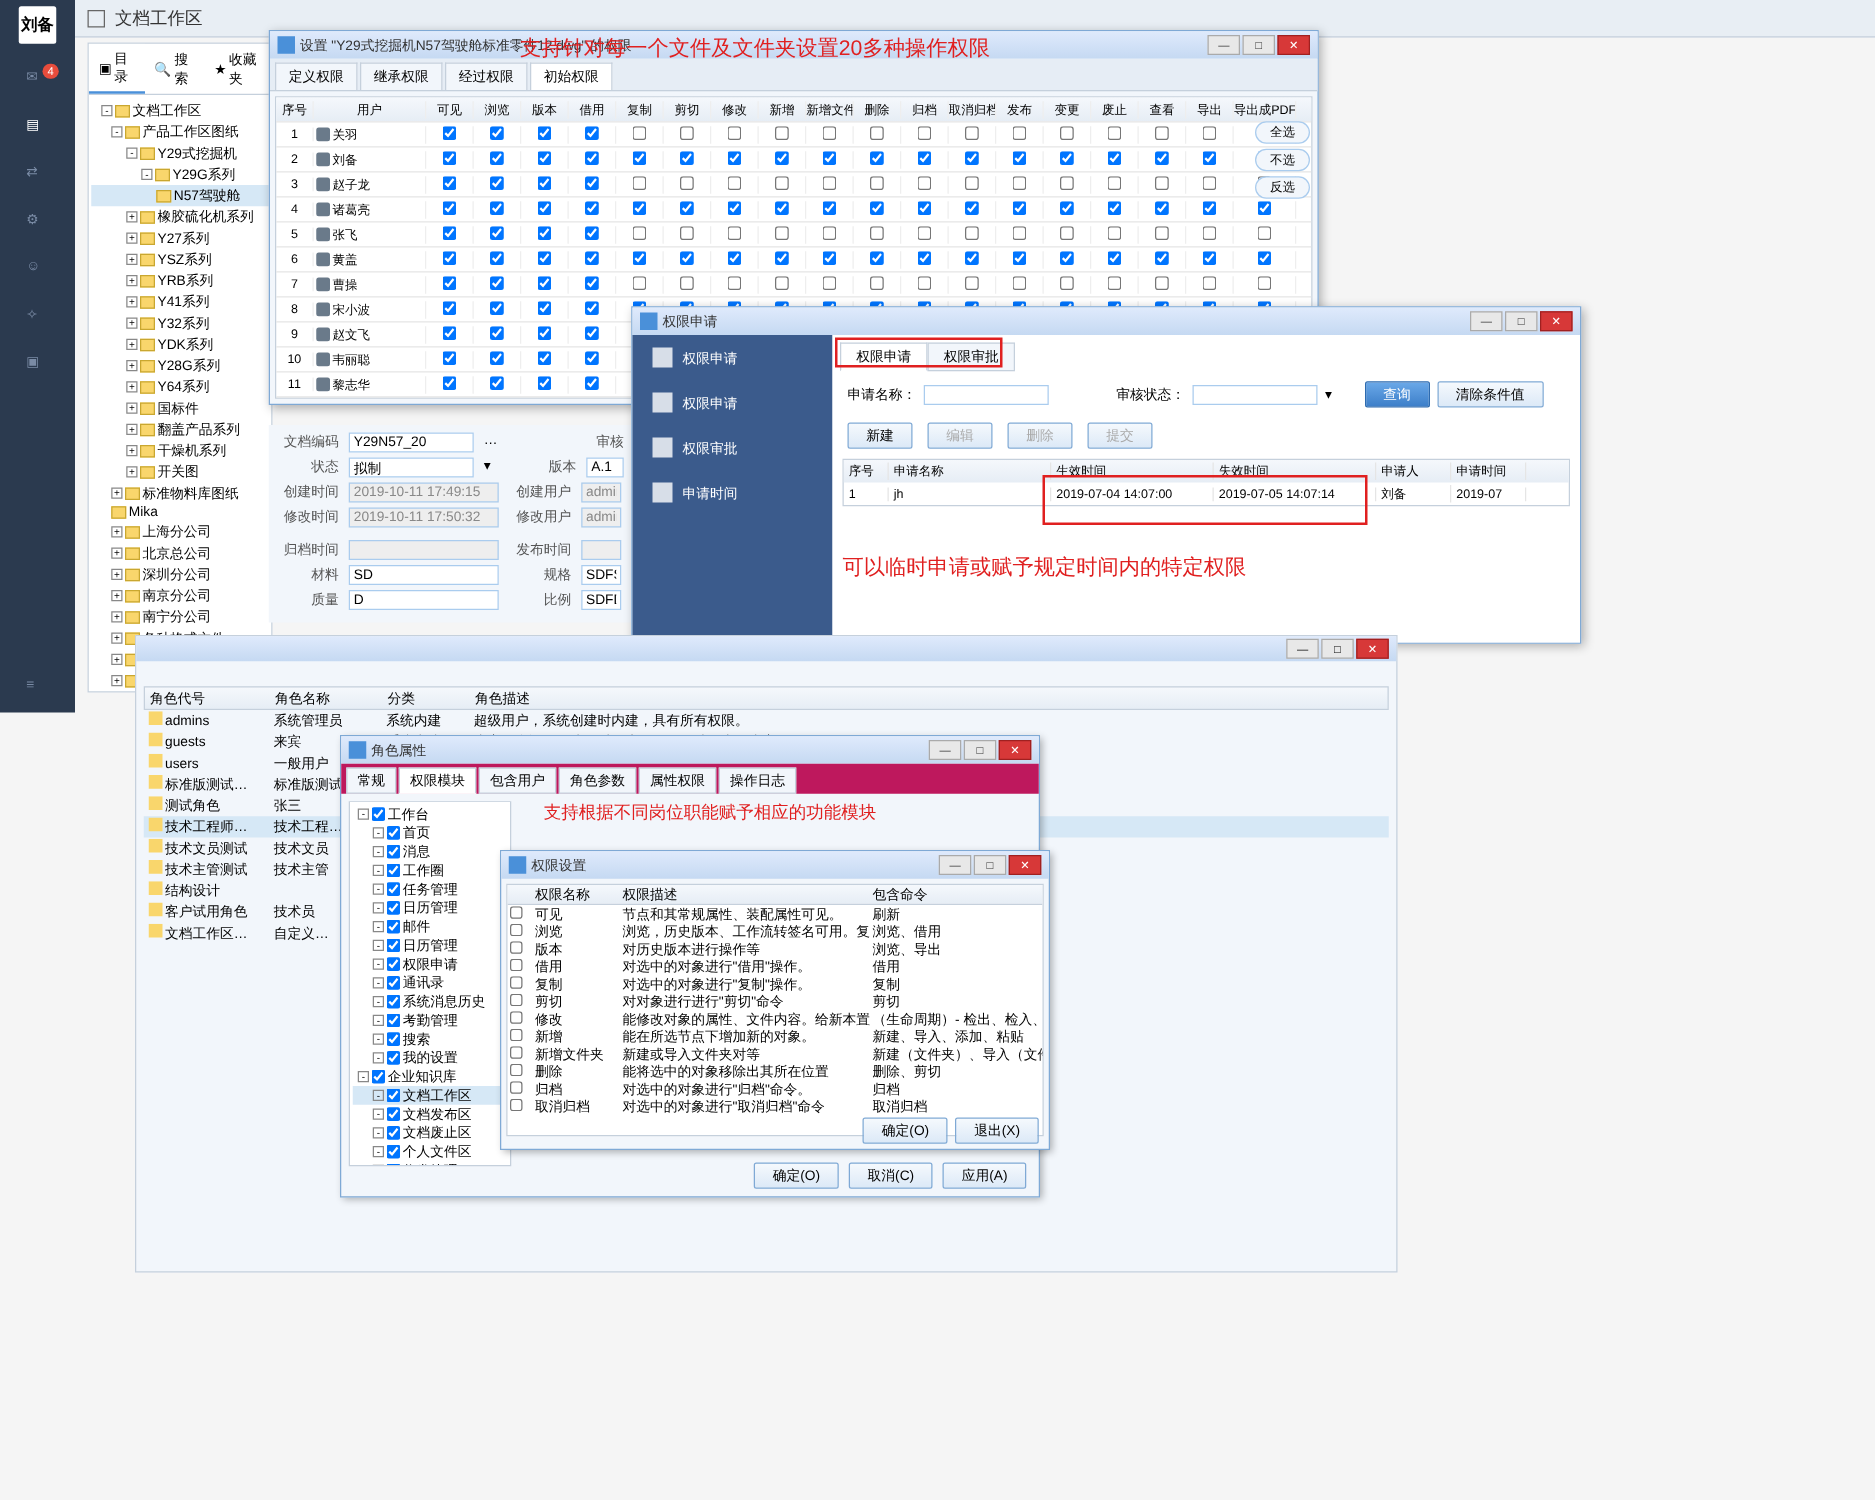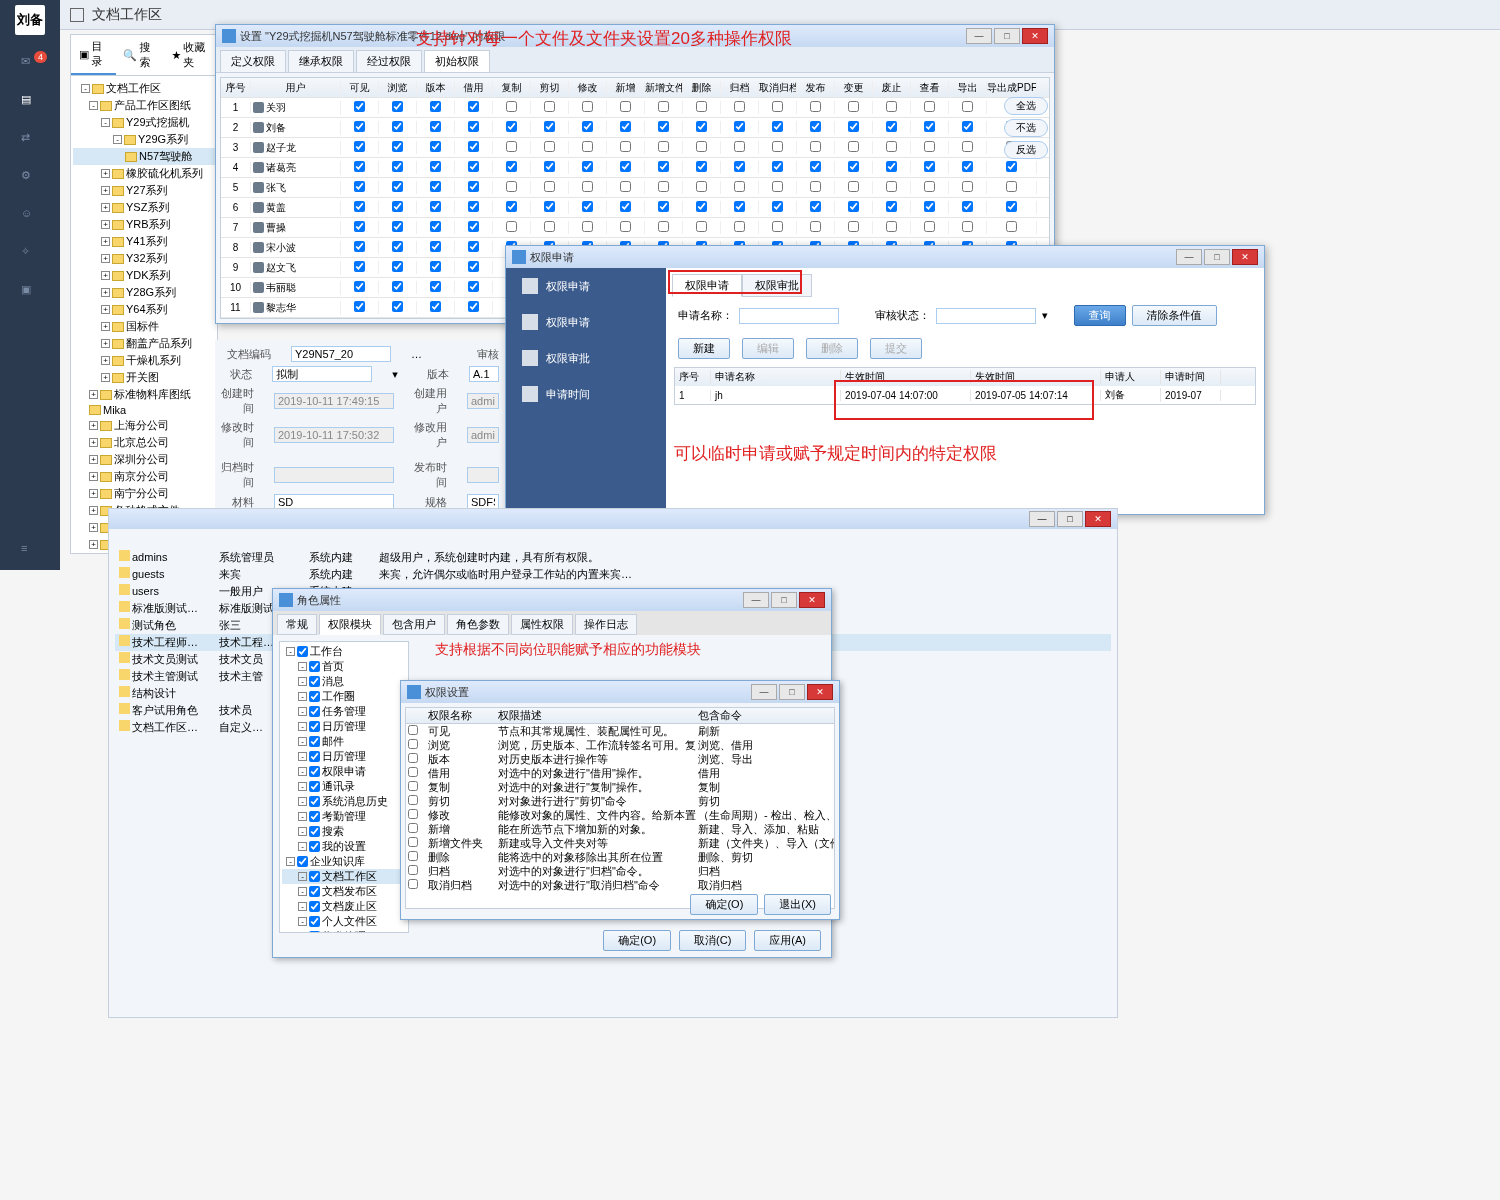--- a/index.html
+++ b/index.html
@@ -50,21 +50,21 @@
 .perm-head { background: linear-gradient(#f5f8fc, #e6edf5); font-size: 10px; }
 .perm-head > div, .perm-row > div { text-align: center; overflow: hidden; white-space: nowrap; font-size: 10px; border-right: 1px solid #eee; }
 .perm-row > div:nth-child(2) { text-align: left; padding-left: 2px; display: flex; align-items: center; gap: 2px; }
 .user-icon { width: 11px; height: 11px; background: #6a7a8a; border-radius: 2px; display: inline-block; }
 .cb { width: 11px; height: 11px; }
 .side-btns { position: absolute; right: 6px; top: 72px; display: flex; flex-direction: column; gap: 4px; }
 .side-btn { width: 44px; height: 18px; border: 1px solid #aaccee; border-radius: 9px; background: #f2f6fb; font-size: 10px; display: flex; align-items: center; justify-content: center; cursor: pointer; }
 
 
 .form-area { position: absolute; left: 215px; top: 340px; width: 290px; background: #f2f6fb; padding: 6px; font-size: 11px; }
-.form-row { display: flex; align-items: center; margin-bottom: 4px; gap: 20px; }
+.form-row { display: flex; align-items: flex-start; margin-bottom: 4px; gap: 8px; }
 .form-row label { width: 50px; text-align: right; color: #555; }
 .form-row input { border: 1px solid #aaccee; padding: 1px 3px; background: #fff; font-size: 11px; }
 .form-row.dis input { background: #eee; color: #888; }
 
 
 .req-dialog { position: absolute; left: 505px; top: 245px; width: 760px; height: 270px; background: #f2f6fb; border: 1px solid #7fa9d5; box-shadow: 2px 2px 8px rgba(0,0,0,0.3); }
 .req-side { position: absolute; left: 0; top: 22px; width: 160px; bottom: 0; background: #3b5b8c; }
 .req-side-item { padding: 10px 16px; color: #fff; font-size: 13px; display: flex; align-items: center; gap: 8px; cursor: pointer; }
 .req-side-item .ricon { width: 16px; height: 16px; background: #fff; opacity: 0.8; }
 .req-main { position: absolute; left: 160px; top: 22px; right: 0; bottom: 0; background: #fff; }
@@ -88,21 +88,21 @@
 .role-hdr { background: linear-gradient(#dfeafc, #c5d9f2); height: 20px; display: flex; align-items: center; padding: 0 6px; }
 .role-bar { padding: 2px 6px; font-size: 11px; color: #555; }
 .role-grid { margin: 2px 6px; }
 .role-head, .role-row { display: grid; grid-template-columns: 100px 90px 70px 1fr; font-size: 11px; padding: 1px 0; }
 .role-head { background: linear-gradient(#f5f8fc, #e6edf5); border: 1px solid #c5d0dc; }
 .role-head > div, .role-row > div { padding: 0 4px; overflow: hidden; white-space: nowrap; }
 .role-row.sel { background: #d6e8f6; }
 .role-row .uicon { width: 11px; height: 11px; background: #f9d66c; display: inline-block; margin-right: 2px; }
 
 .roleprop-dlg { position: absolute; left: 272px; top: 588px; width: 560px; height: 370px; background: #f2f6fb; border: 1px solid #7fa9d5; box-shadow: 2px 2px 6px rgba(0,0,0,0.3); }
-.rp-tabs { display: flex; background: #e5e5e5; padding: 3px 4px 0; }
+.rp-tabs { display: flex; background: #be185d; padding: 3px 4px 0; }
 .rp-tab { padding: 2px 8px; border: 1px solid #c5d0dc; background: #f2f6fb; margin-right: 2px; font-size: 11px; cursor: pointer; }
 .rp-tab.active { background: #fff; border-bottom-color: #fff; }
 .rp-body { display: flex; padding: 6px; gap: 6px; height: 304px; }
 .rp-tree { width: 130px; border: 1px solid #c5d0dc; background: #fff; padding: 2px; overflow-y: auto; font-size: 11px; }
 .rp-tree .tn { padding: 0 0 0 4px; white-space: nowrap; display: flex; align-items: center; gap: 2px; }
 .rp-tree .tn input { width: 11px; height: 11px; }
 .rp-tree .ti1 { padding-left: 16px; }
 .rp-tree .sel { background: #d6e8f6; }
 .rp-right { flex: 1; display: flex; flex-direction: column; }
 .rp-btnrow { display: flex; justify-content: flex-end; gap: 6px; padding: 2px 4px; }
@@ -655,21 +655,21 @@
   </div>
   <div class="req-main">
     <div class="req-tabs">
       <div class="req-tab active">权限申请</div>
       <div class="req-tab">权限审批</div>
     </div>
     <div class="red-box" style="left:2px;top:2px;width:134px;height:24px"></div>
     <div class="req-filters">
       <span>申请名称：</span>
         <input style="">
-      <span style="margin-left:30px">审核状态：</span>
+      <span style="margin-left:48px">审核状态：</span>
         <input style="">
         <span>▾</span>
       <span class="btn primary" style="margin-left:20px">查询</span>
       <span class="btn">清除条件值</span>
     </div>
     <div class="req-btns">
       <span class="btn">新建</span>
       <span class="btn dis">编辑</span>
       <span class="btn dis">删除</span>
       <span class="btn dis">提交</span>
@@ -700,20 +700,26 @@
 <div class="role-win">
   <div class="role-hdr">
     <div class="dlg-ctrl">
         <span class="dlg-btn">—</span>
         <span class="dlg-btn">□</span>
         <span class="dlg-btn close">✕</span>
       </div>
   </div>
   <div style="height:18px"></div>
   <div class="role-grid">
+    <div class="role-head">
+        <div>角色代号</div>
+        <div>角色名称</div>
+        <div>分类</div>
+        <div>角色描述</div>
+      </div>
     <div id="role-rows">
         <div class="role-row">
           <div><span class="uicon"></span>admins</div>
           <div>系统管理员</div>
           <div>系统内建</div>
           <div>超级用户，系统创建时内建，具有所有权限。</div>
         </div>
         <div class="role-row">
           <div><span class="uicon"></span>guests</div>
           <div>来宾</div>

